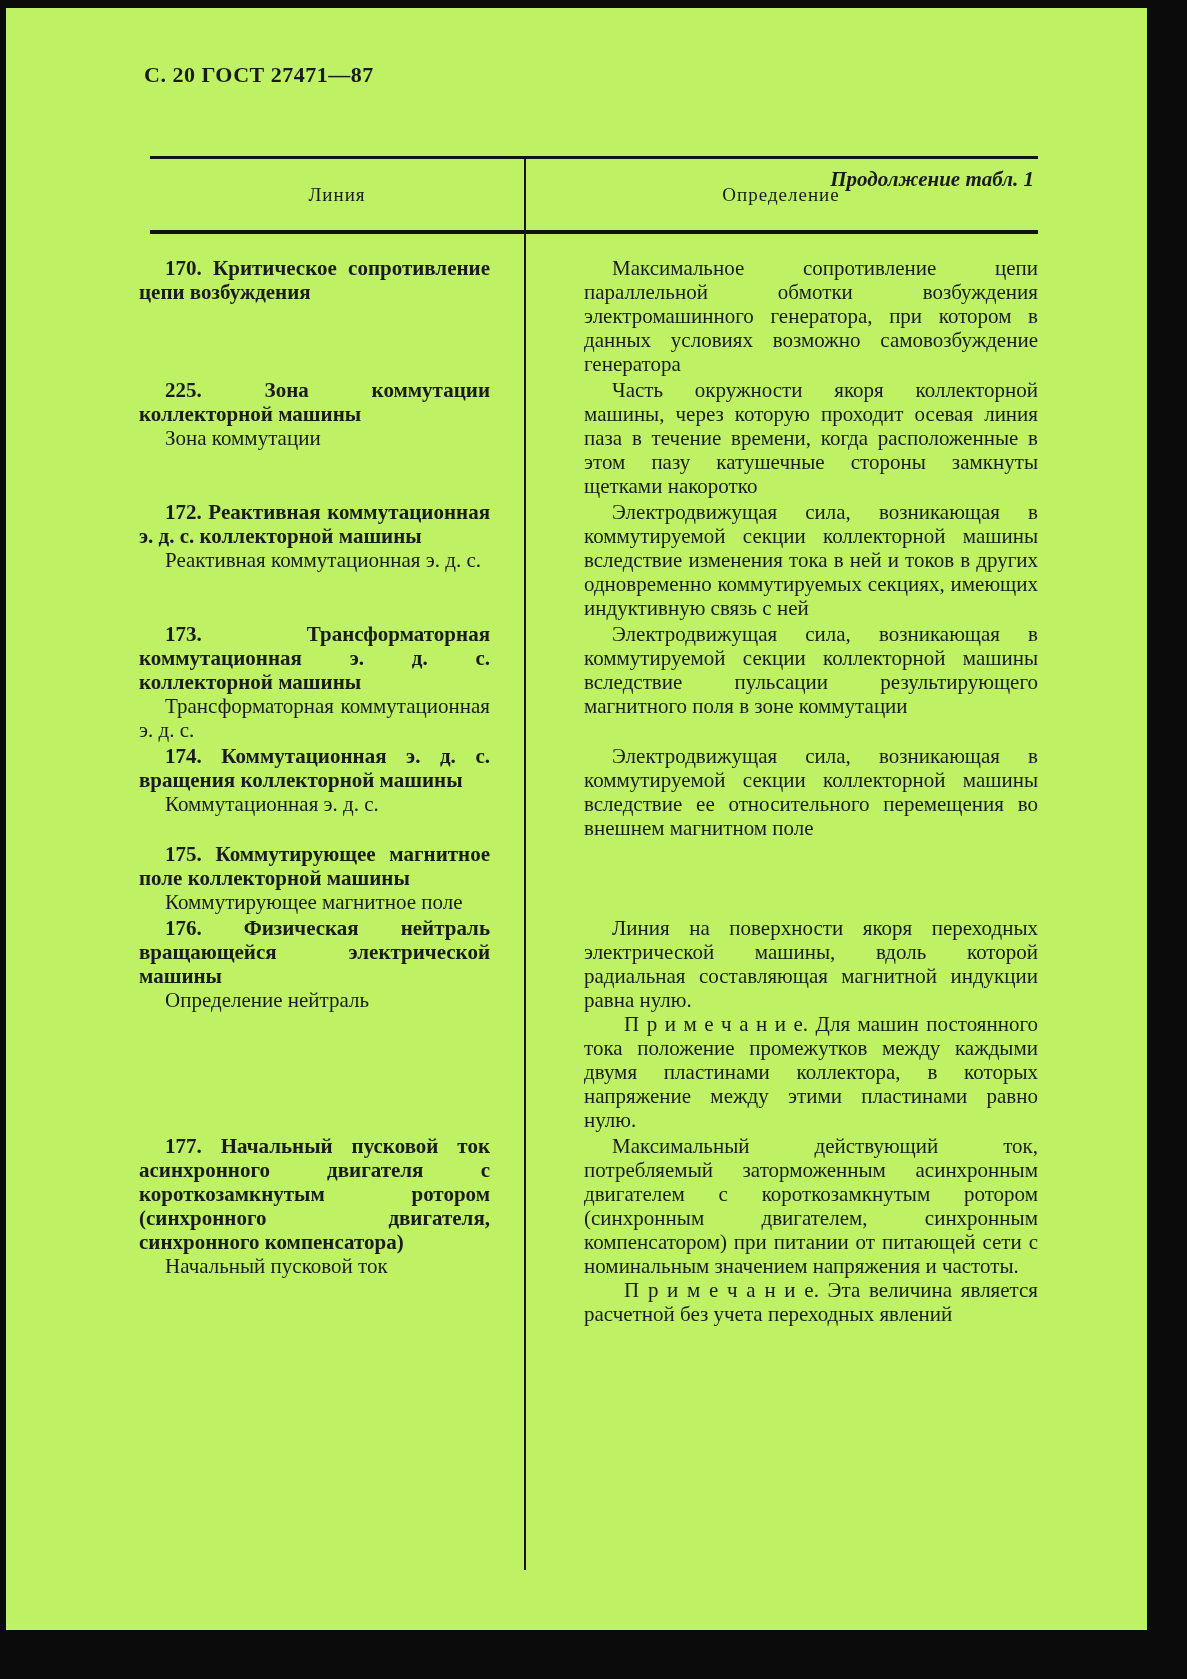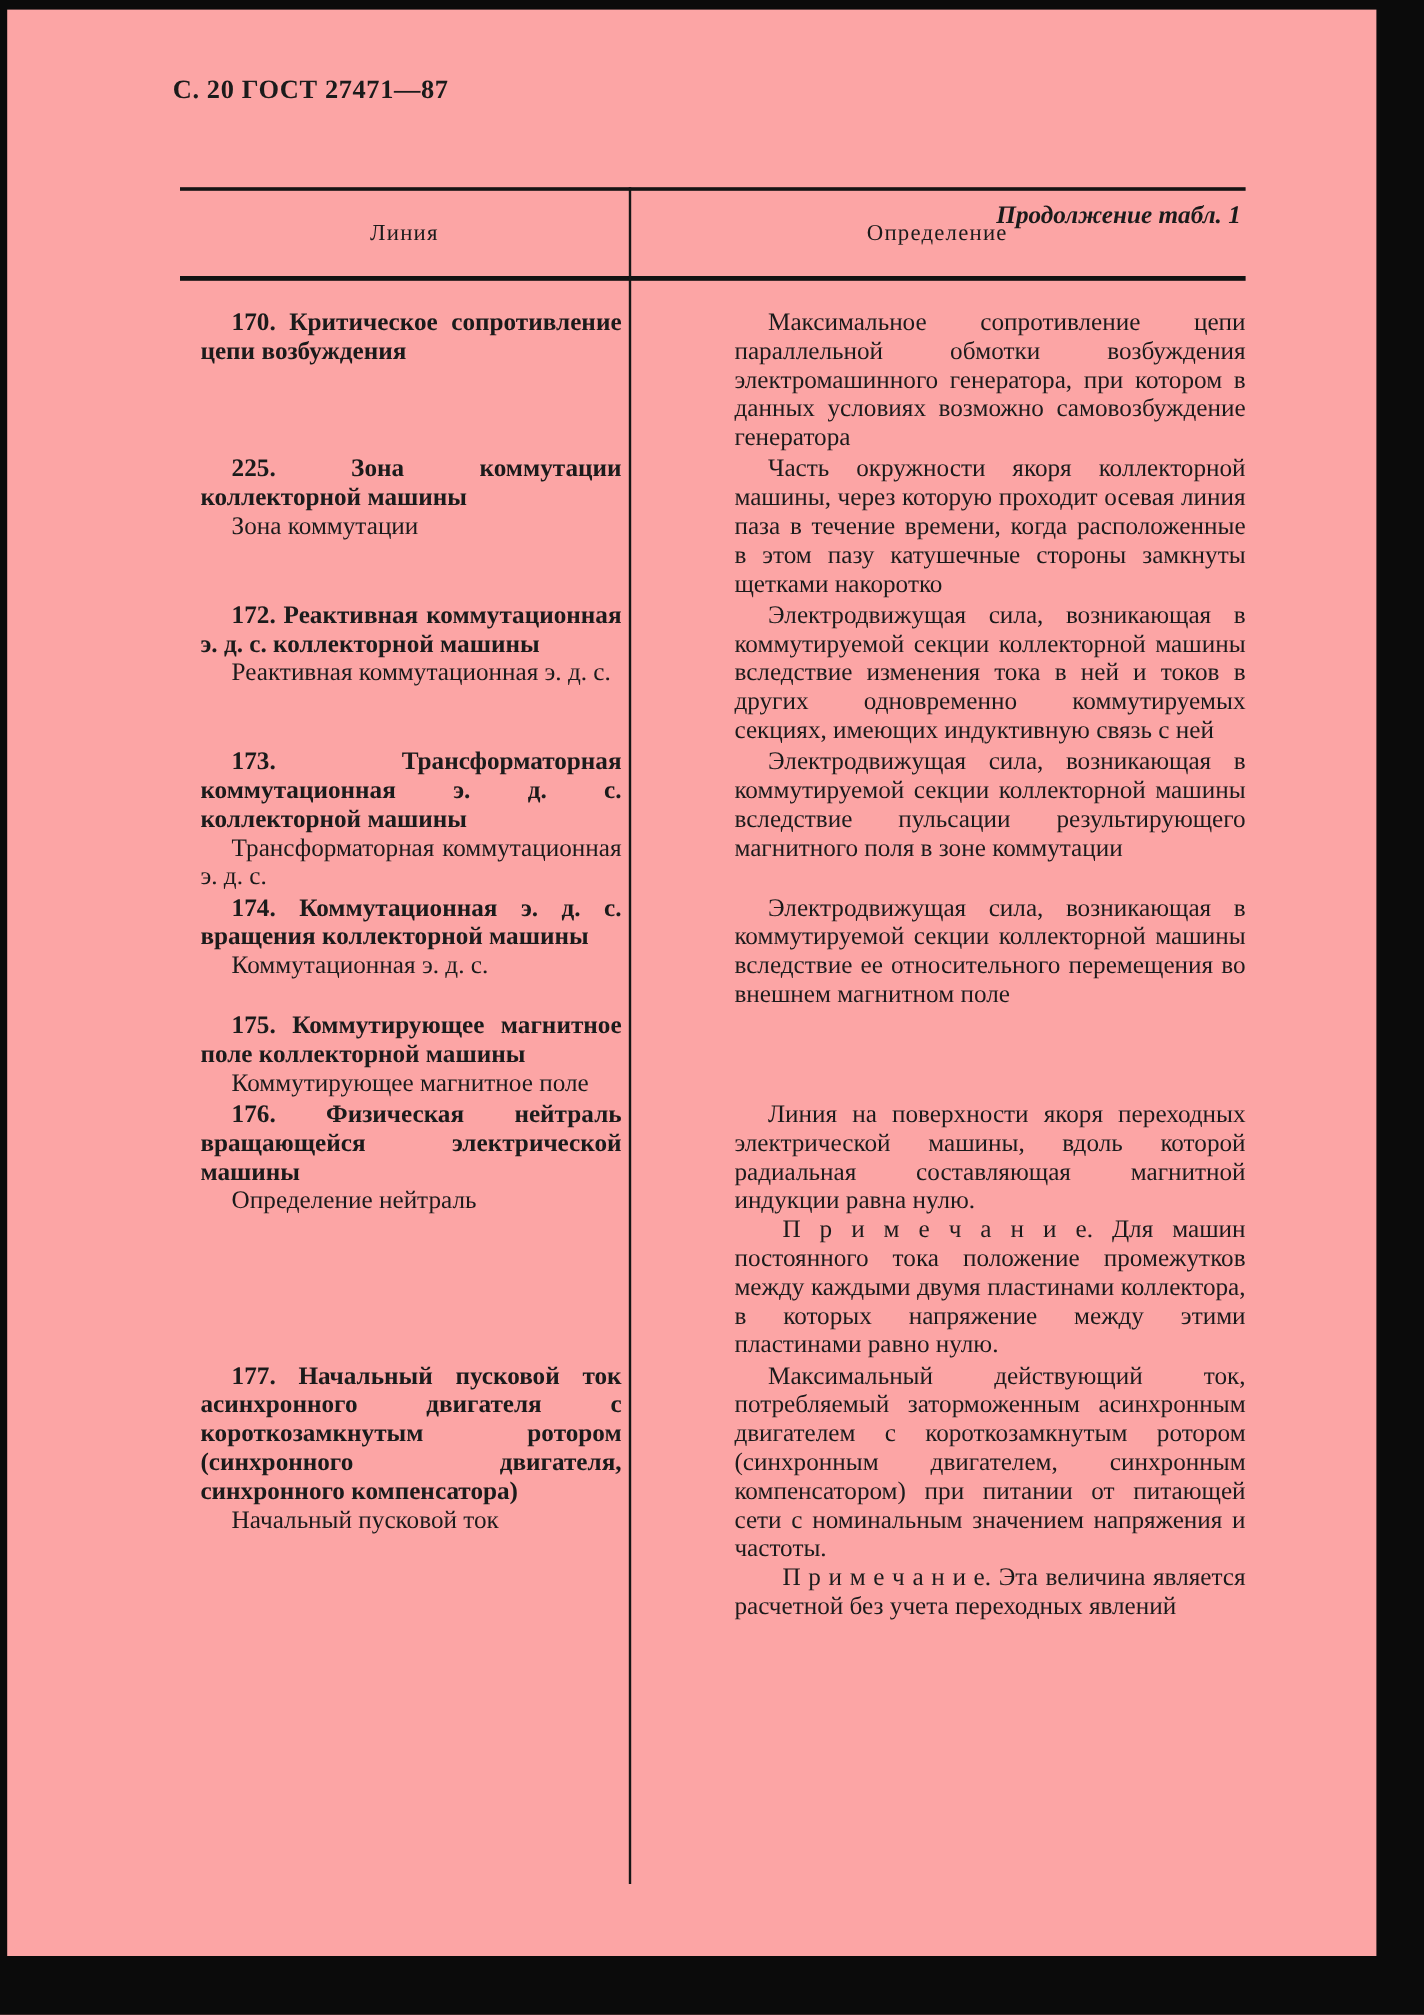--- a/index.html
+++ b/index.html
@@ -11,21 +11,21 @@
     font-family: "Liberation Serif", "DejaVu Serif", serif;
     color: #1b1b1b;
     overflow: hidden;
   }
   .page {
     position: absolute;
     left: 6px;
     top: 8px;
     width: 1141px;
     height: 1622px;
-    background: #fca5a5;
+    background: #bef264;
   }
   .header-left {
     position: absolute;
     left: 138px;
     top: 54px;
     font-size: 22px;
     font-weight: bold;
     letter-spacing: 0.5px;
   }
   .continuation {
@@ -87,21 +87,20 @@
     width: 899px;
   }
   .trow {
     display: flex;
     margin-bottom: 2px;
   }
   .tcell { box-sizing: border-box; }
   .term-cell {
     width: 385px;
     padding-right: 34px;
-    margin-left: 28px;
   }
   .def-cell {
     flex: 1;
     padding-left: 20px;
     margin-left: 40px;
   }
   .tbody p {
     margin: 0;
     font-size: 21px;
     line-height: 24px;

